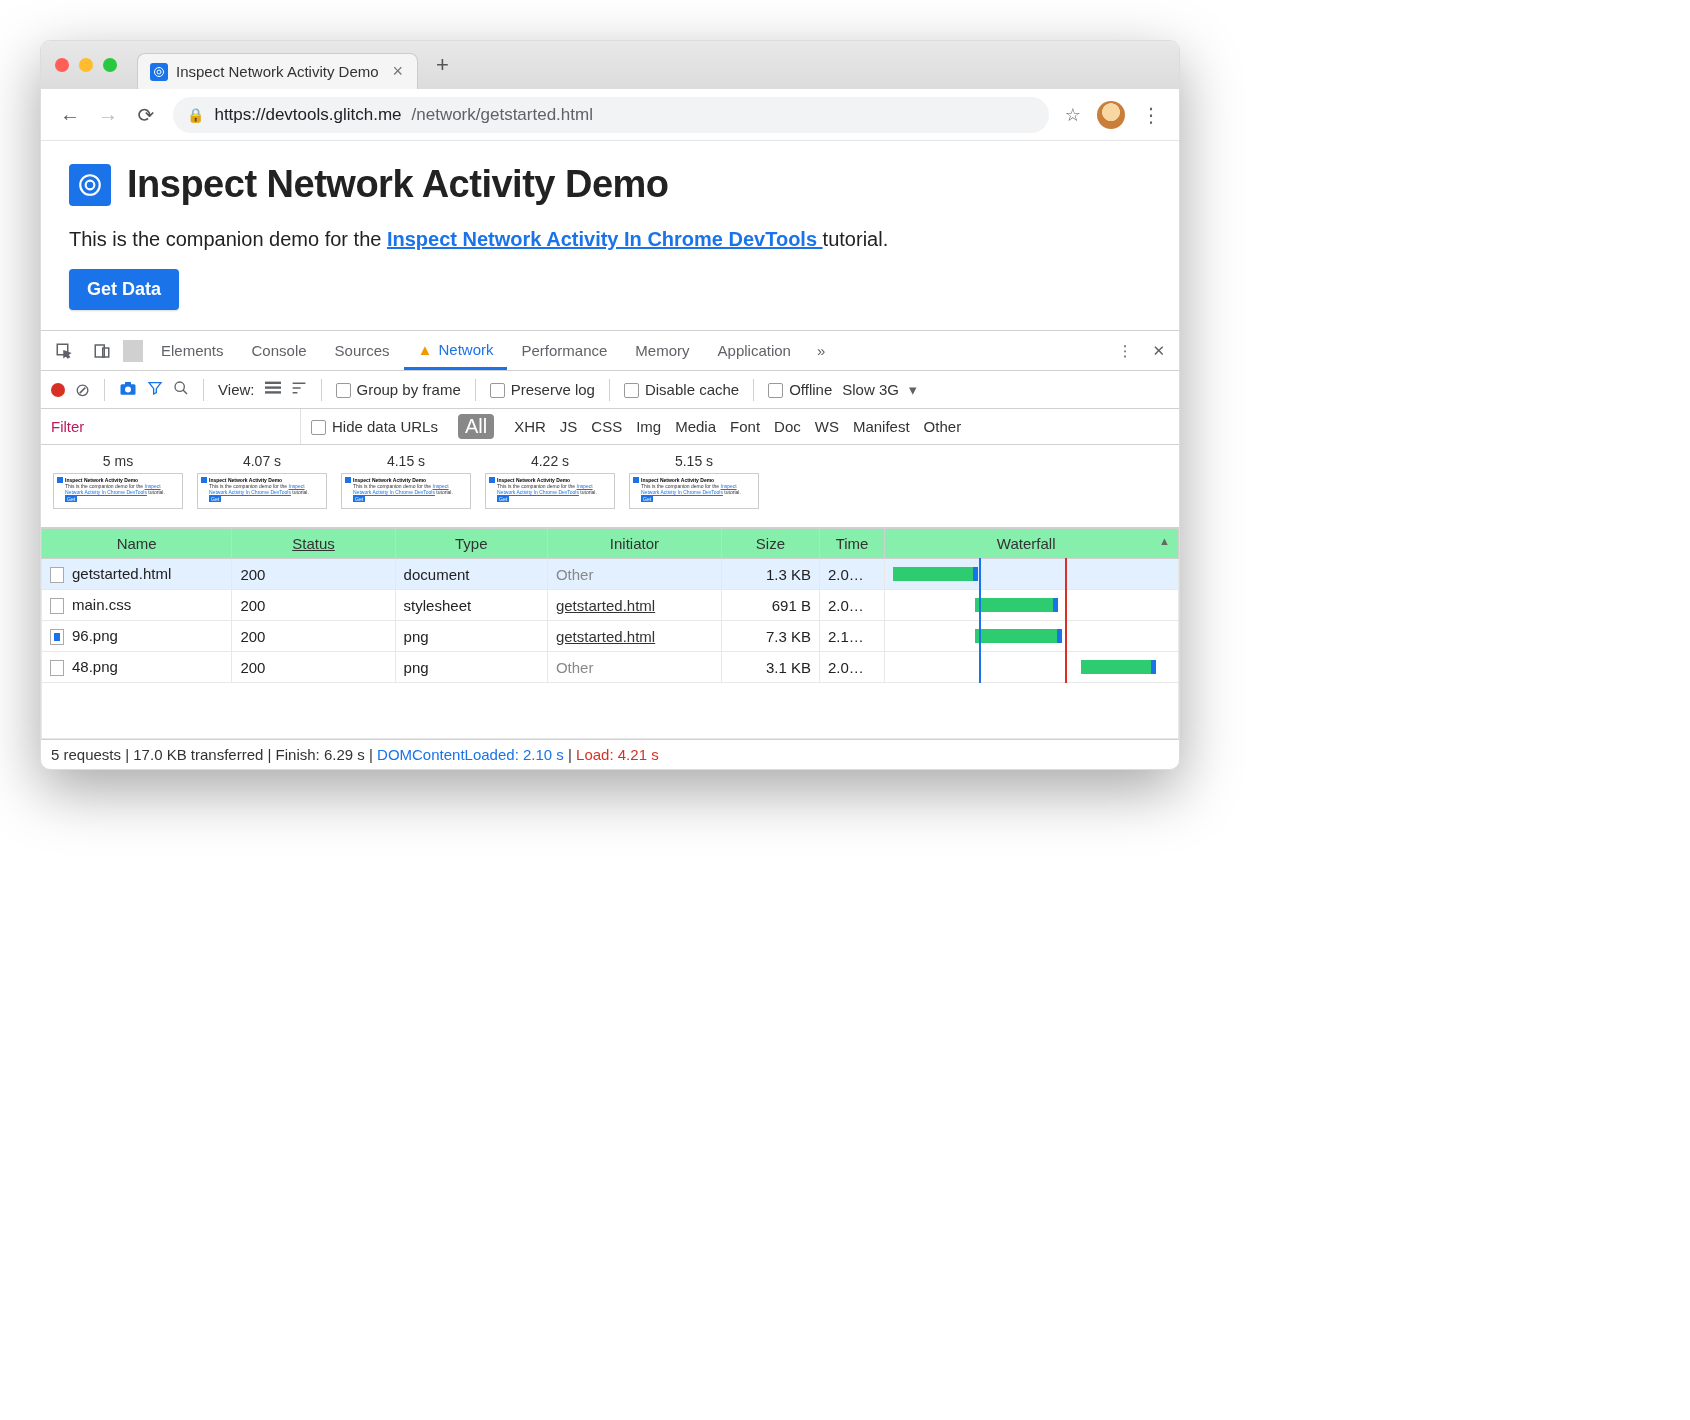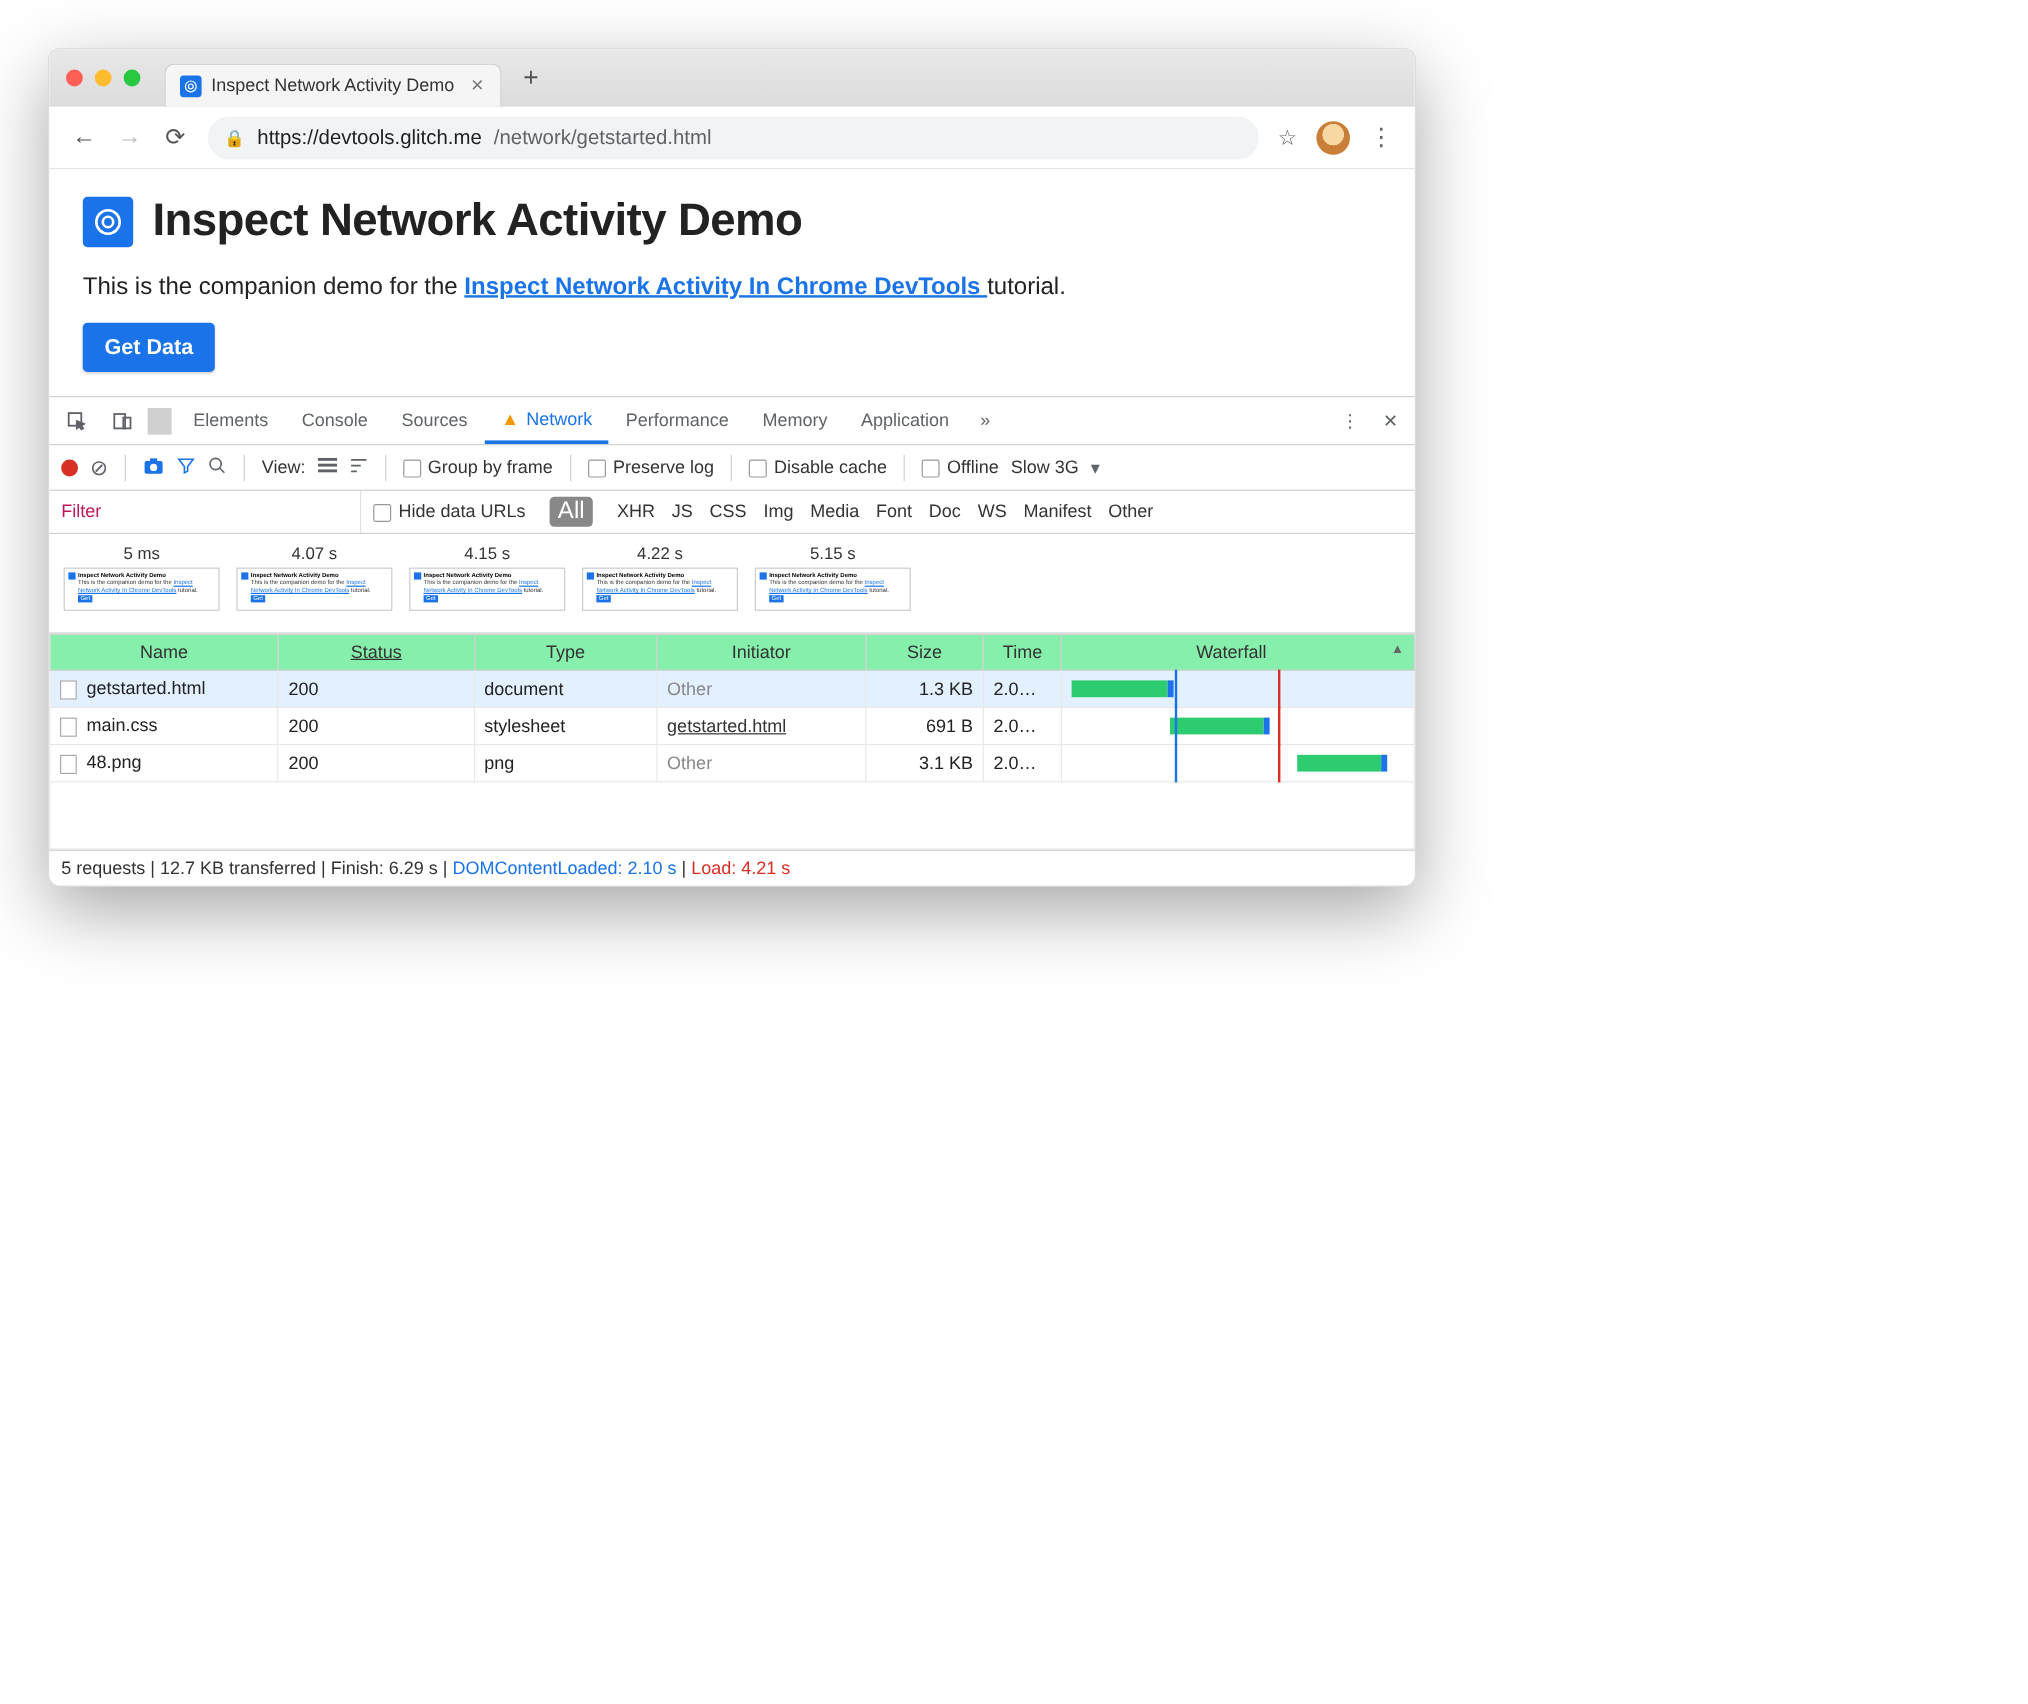--- a/index.html
+++ b/index.html
@@ -336,20 +336,36 @@
             <td>
               <div class="wf">
                 <div class="bar" style="left:82px;width:78px"></div>
                 <div class="tail" style="left:160px"></div>
                 <div class="vline vblue" style="left:86px"></div>
                 <div class="vline vred" style="left:172px"></div>
               </div>
             </td>
           </tr>
           <tr>
+            <td><span class="fileicon img"></span>96.png</td>
+            <td>200</td>
+            <td>png</td>
+            <td><span class="initlink">getstarted.html</span></td>
+            <td class="sizec">7.3 KB</td>
+            <td>2.1…</td>
+            <td>
+              <div class="wf">
+                <div class="bar" style="left:82px;width:82px"></div>
+                <div class="tail" style="left:164px"></div>
+                <div class="vline vblue" style="left:86px"></div>
+                <div class="vline vred" style="left:172px"></div>
+              </div>
+            </td>
+          </tr>
+          <tr>
             <td><span class="fileicon "></span>48.png</td>
             <td>200</td>
             <td>png</td>
             <td><span class="initother">Other</span></td>
             <td class="sizec">3.1 KB</td>
             <td>2.0…</td>
             <td>
               <div class="wf">
                 <div class="bar" style="left:188px;width:70px"></div>
                 <div class="tail" style="left:258px"></div>
@@ -361,20 +377,20 @@
         </tbody>
       <tbody>
           <tr>
             <td colspan="7" style="height:56px;border-top:1px solid #e8e8e8"></td>
           </tr>
         </tbody>
     </table>
 
     <div class="statusbar">
       <span>5 requests</span> | 
-      <span>12.7 KB transferred</span> | 
+      <span>17.0 KB transferred</span> | 
       <span>Finish: 6.29 s</span> | 
       <span class="dcl">DOMContentLoaded: 2.10 s</span> | 
       <span class="ld">Load: 4.21 s</span>
     </div>
 
   </div>
 </div>
 
 </body></html>

